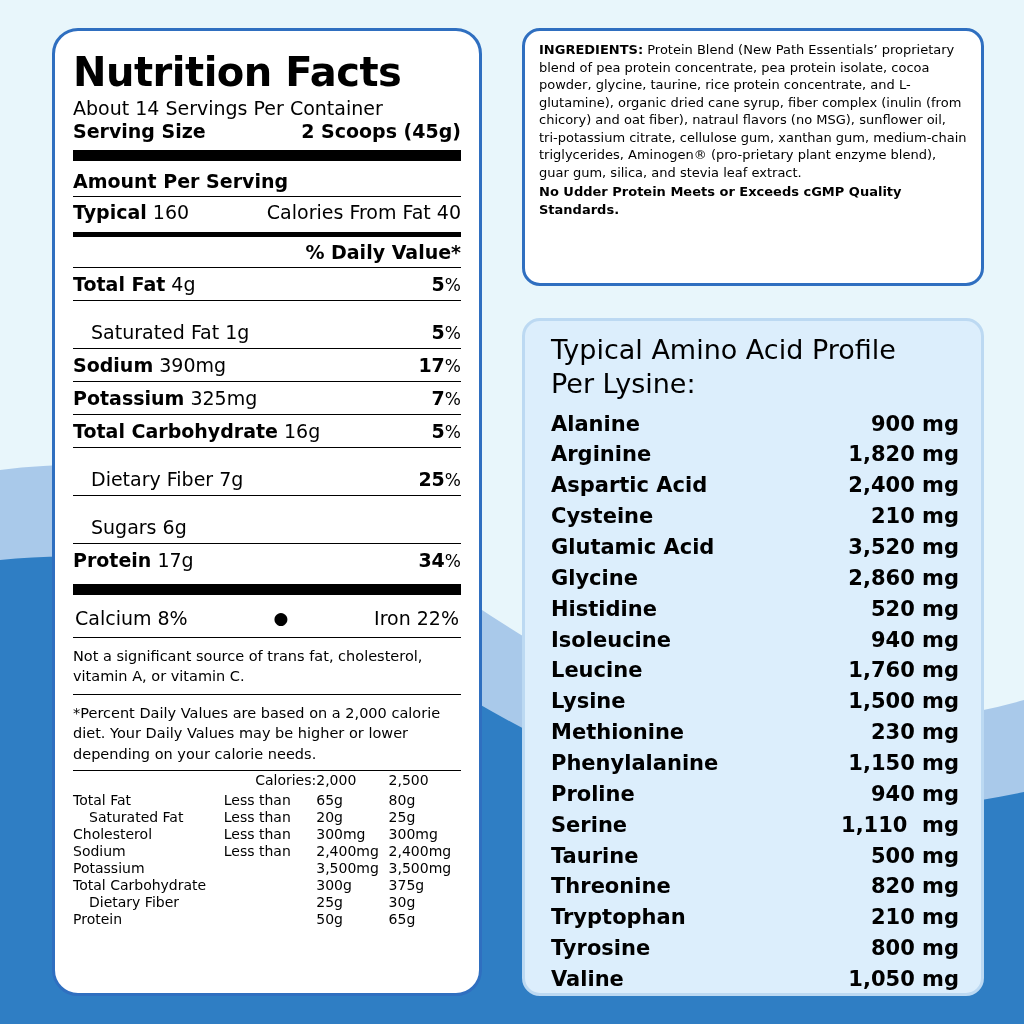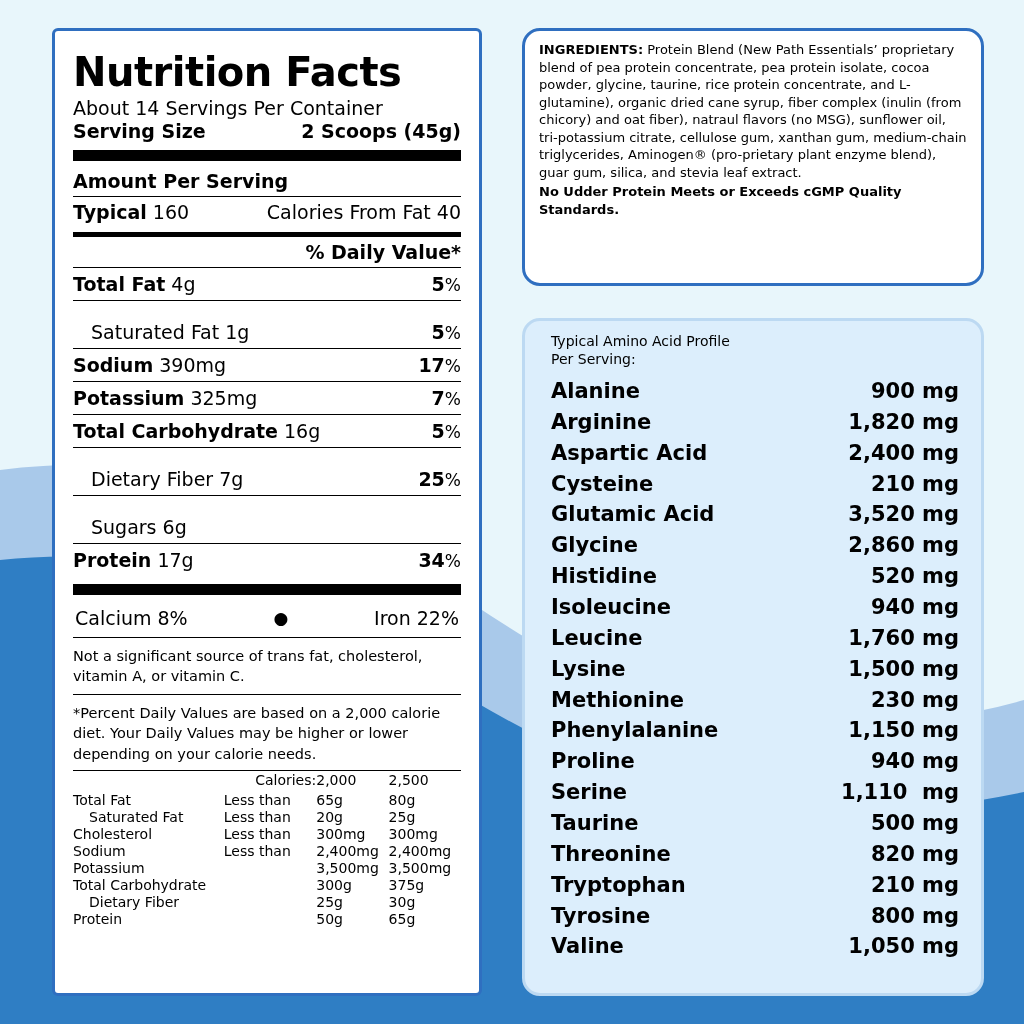--- a/index.html
+++ b/index.html
@@ -15,21 +15,21 @@
   .bg-waves { position:absolute; inset:0; z-index:0; }
   .panel-wrap { position:relative; z-index:2; }
 
   
   .nf-panel {
     position:absolute;
     left:52px; top:28px;
     width:430px; height:968px;
     background:#ffffff;
     border:3px solid #2f6fc0;
-    border-radius:6px;
+    border-radius:26px;
     padding:14px 18px 10px 18px;
   }
   .nf-inner { width:100%; }
   .nf-title {
     font-size:40px;
     font-weight:700;
     letter-spacing:-0.5px;
     line-height:1.05;
     margin:6px 0 4px 0;
     color:#000;
@@ -106,21 +106,21 @@
   .amino-panel {
     position:absolute;
     left:522px; top:318px;
     width:462px; height:678px;
     background:#dceefc;
     border:3px solid #bcd9f2;
     border-radius:18px;
     padding:12px 22px 10px 26px;
     color:#000;
   }
-  .amino-title { font-size:14px; line-height:1.25; }
+  .amino-title { font-size:27px; line-height:1.25; }
   .amino-list { margin-top:8px; }
   .amino-row {
     display:flex; justify-content:space-between; align-items:baseline;
     font-size:21px; line-height:1.47;font-weight:bold;
   }
   .amino-row .val { white-space:pre; }
 </style>
 </head>
 <body>
 
@@ -274,21 +274,21 @@
   <div class="ing-panel">
     <div>
       <b>INGREDIENTS:</b><span> Protein Blend (New Path Essentials’ proprietary blend of pea protein concentrate, pea protein isolate,  cocoa powder, glycine, taurine, rice protein concentrate, and L-glutamine), organic dried cane syrup, fiber complex (inulin (from chicory) and oat fiber), natraul flavors (no MSG), sunflower oil, tri-potassium citrate, cellulose gum, xanthan gum, medium-chain triglycerides, Aminogen® (pro-prietary plant enzyme blend), guar gum, silica, and stevia leaf extract.</span>
     </div>
     <div class="ing-cgmp">No Udder Protein Meets or Exceeds cGMP Quality Standards.</div>
   </div>
 
   <div class="amino-panel">
     <div class="amino-title">
       <div>Typical Amino Acid Profile</div>
-      <div>Per Serving:</div>
+      <div>Per Lysine:</div>
     </div>
     <div class="amino-list" id="amino-list">
         <div class="amino-row">
           <span>Alanine</span>
           <span class="val">900 mg</span>
         </div>
         <div class="amino-row">
           <span>Arginine</span>
           <span class="val">1,820 mg</span>
         </div>

